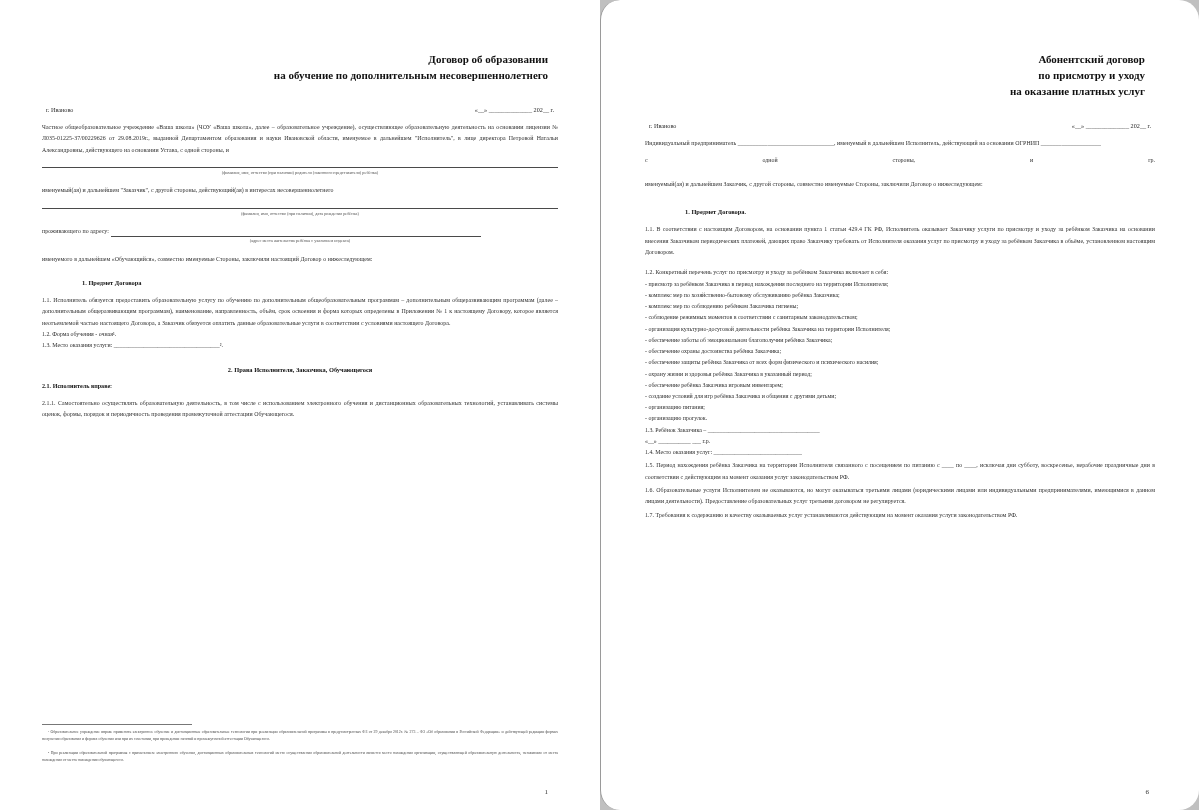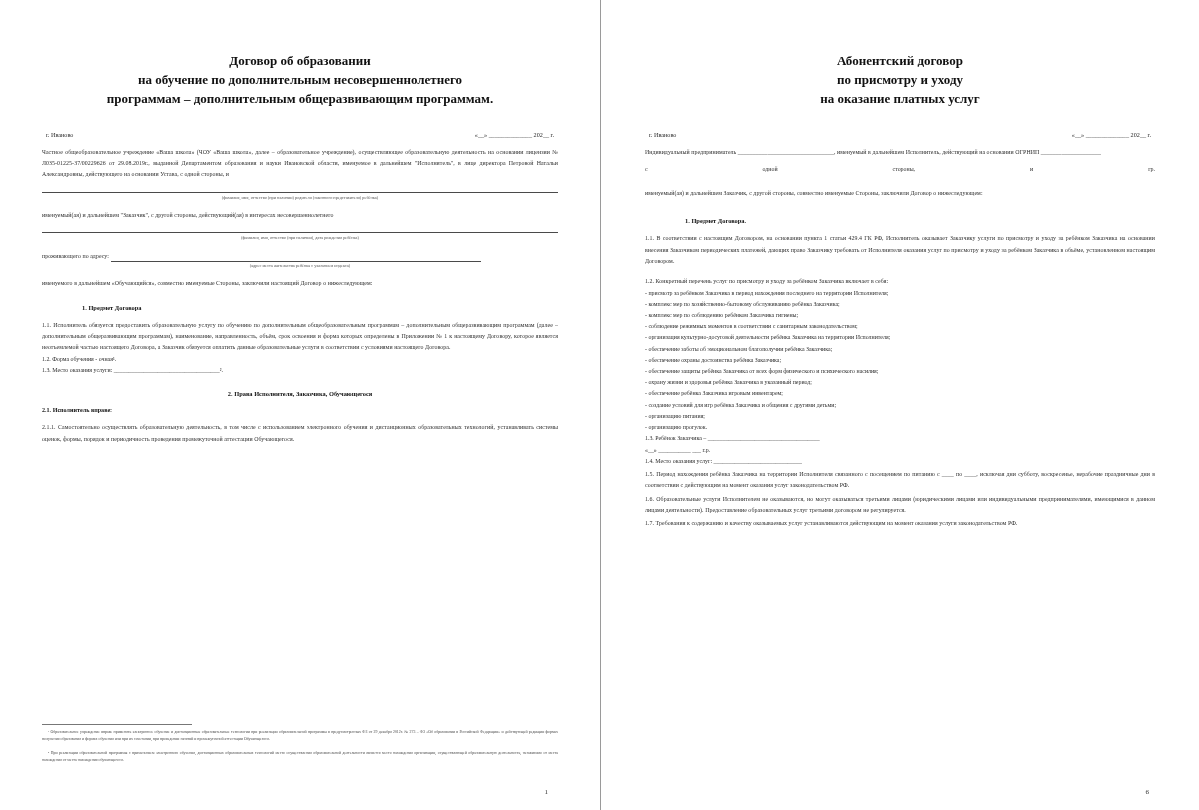--- a/index.html
+++ b/index.html
@@ -28,25 +28,26 @@
   .page-left {
     width: 600px;
     height: 810px;
     padding: 26px 42px 18px 42px;
   }
   .page-right {
     width: 599px;
     height: 810px;
     padding: 26px 44px 18px 44px;
     border-left: 1px solid #9a9a9a;
+    border-radius: 20px;
   }
   .doc-title {
-    text-align: center;
+    text-align: right;
     font-weight: bold;
-    font-size: 13px;
+    font-size: 11px;
     line-height: 1.45;
     color: #111;
     margin: 26px 10px 0 10px;
   }
   .doc-title .ln { display: block; }
   .city-date {
     display: flex;
     justify-content: space-between;
     font-size: 6.2px;
     color: #2b2b2b;
@@ -145,21 +146,20 @@
 </head>
 <body>
 
 <div class="spread">
 
   <div class="page page-left">
 
     <div class="doc-title">
       <span class="ln">Договор об образовании</span>
       <span class="ln">на обучение по дополнительным несовершеннолетнего</span>
-      <span class="ln">программам – дополнительным общеразвивающим программам.</span>
     </div>
 
     <div class="city-date">
       <span>г. Иваново</span>
       <span>«__» ______________ 202__ г.</span>
     </div>
 
     <div class="para">Частное общеобразовательное учреждение «Ваша школа» (ЧОУ «Ваша школа», далее – образовательное учреждение), осуществляющее образовательную деятельность на основании лицензии № Л035-01225-37/00229626 от 29.08.2019г., выданной Департаментом образования и науки Ивановской области, именуемое в дальнейшем "Исполнитель", в лице директора Петровой Натальи Александровны, действующего на основании Устава, с одной стороны, и</div>
 
     <div class="rule"></div>

